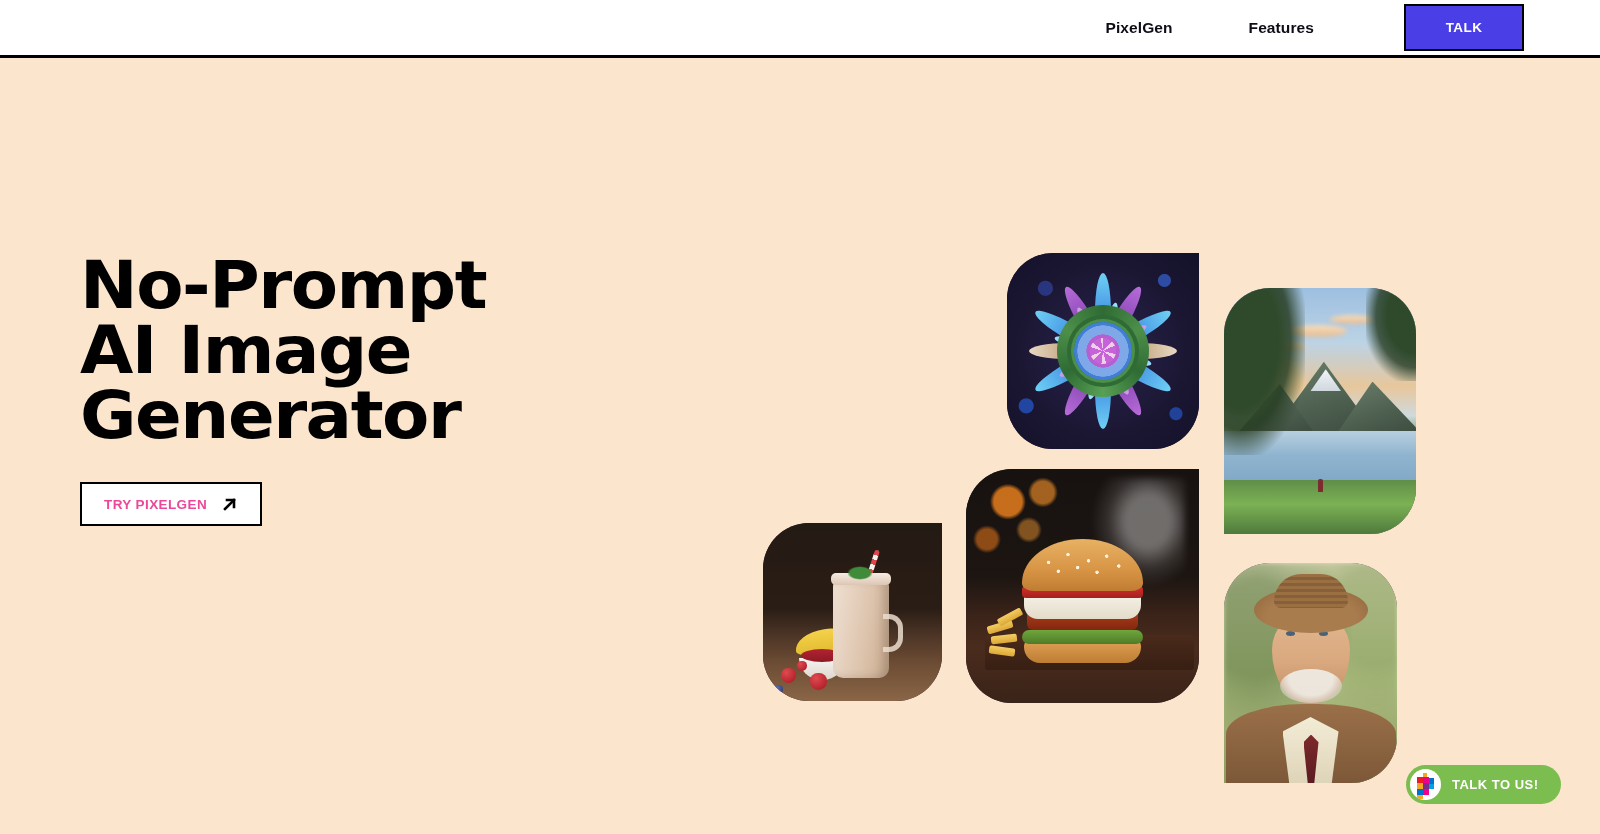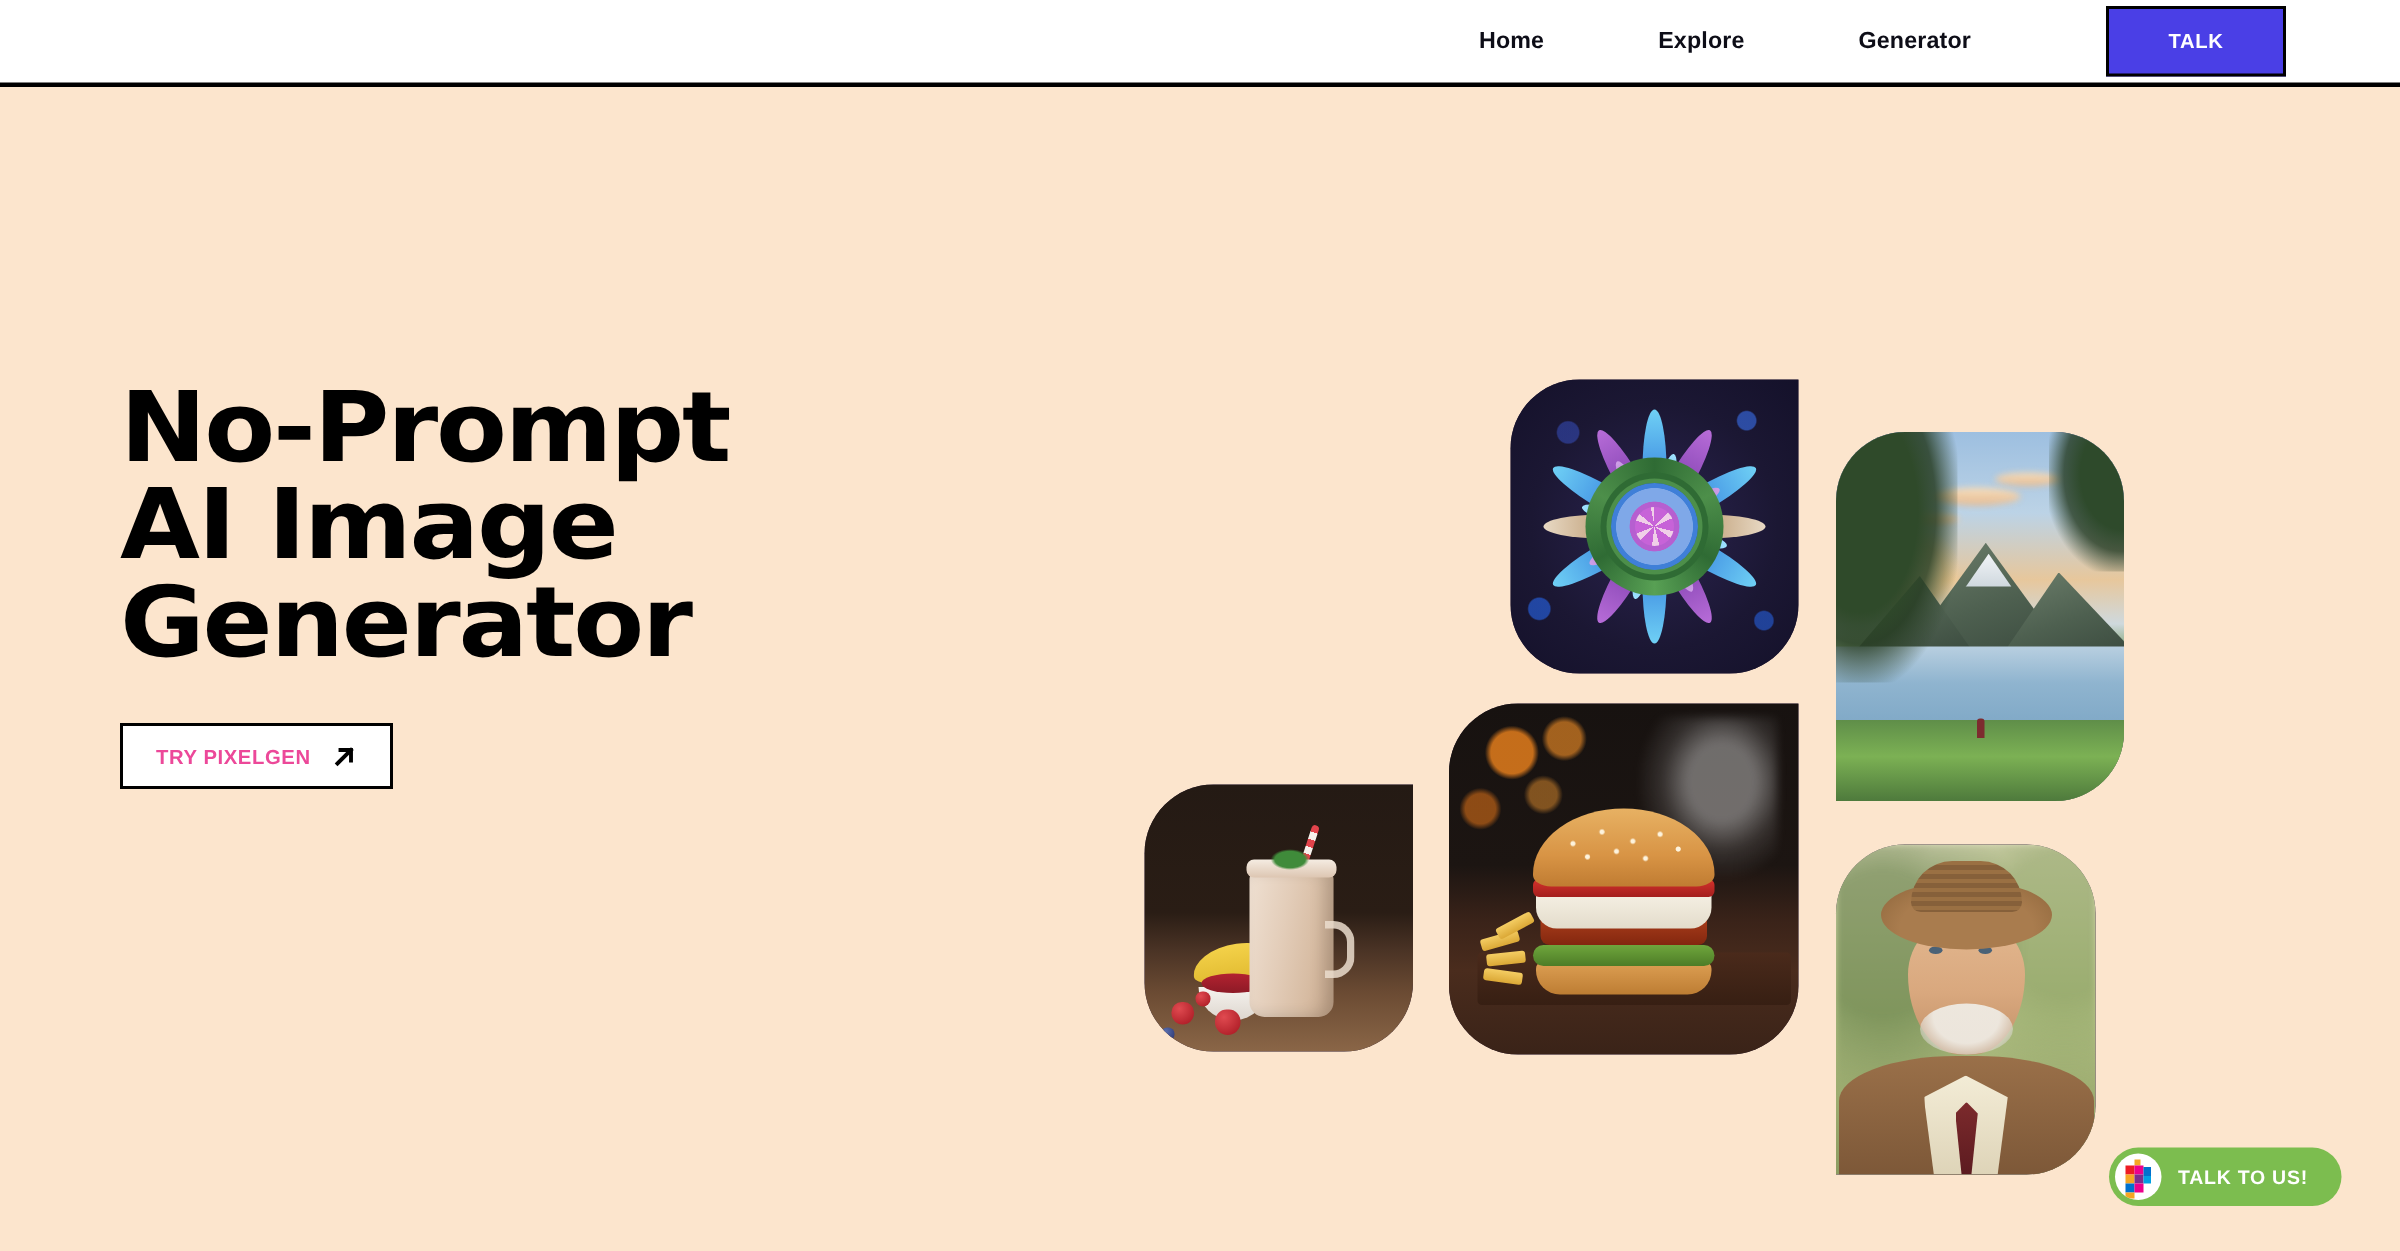--- a/index.html
+++ b/index.html
@@ -524,23 +524,22 @@
     white-space: nowrap;
   }
 </style>
 </head>
 <body>
 
 <header class="header">
 
 
   <nav class="nav">
-    <a class="nav-link" href="#">Home</a>
-    <a class="nav-link" href="#">Explore</a>
-    <a class="nav-link" href="#">Generator</a>
+    <a class="nav-link" href="#">PixelGen</a>
+    <a class="nav-link" href="#">Features</a>
     <button class="login-btn">TALK</button>
   </nav>
 
 </header>
 
 <section class="hero">
 
   <div class="hero-copy">
     <h1 class="headline">No-Prompt
 AI Image Generator</h1>

